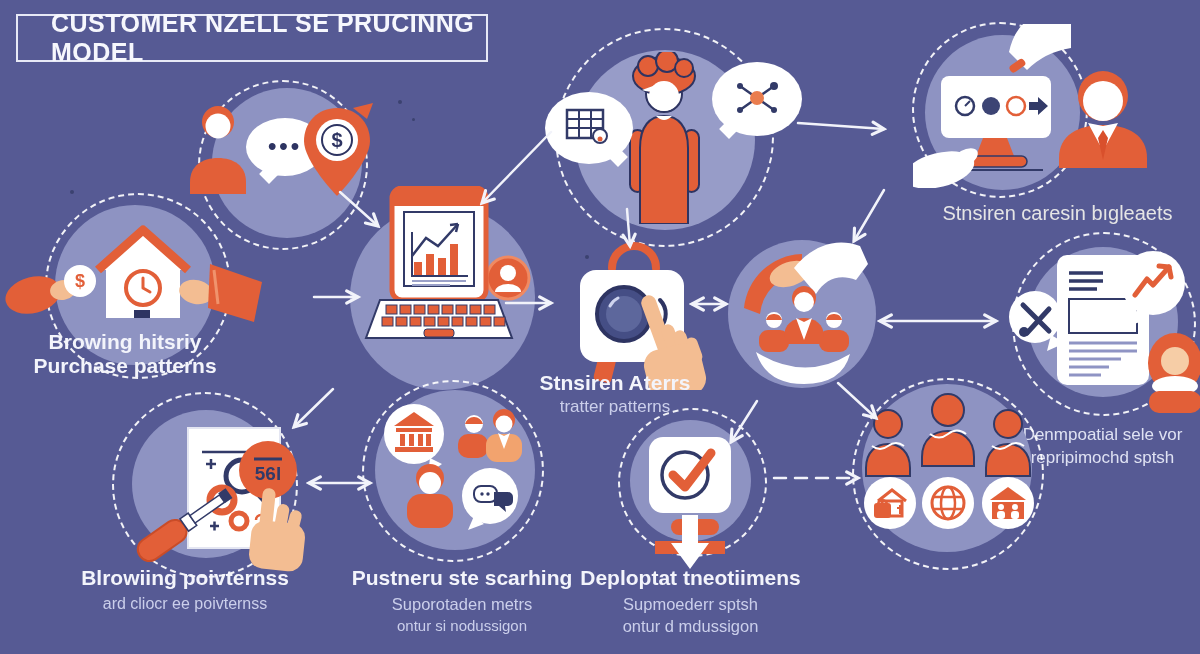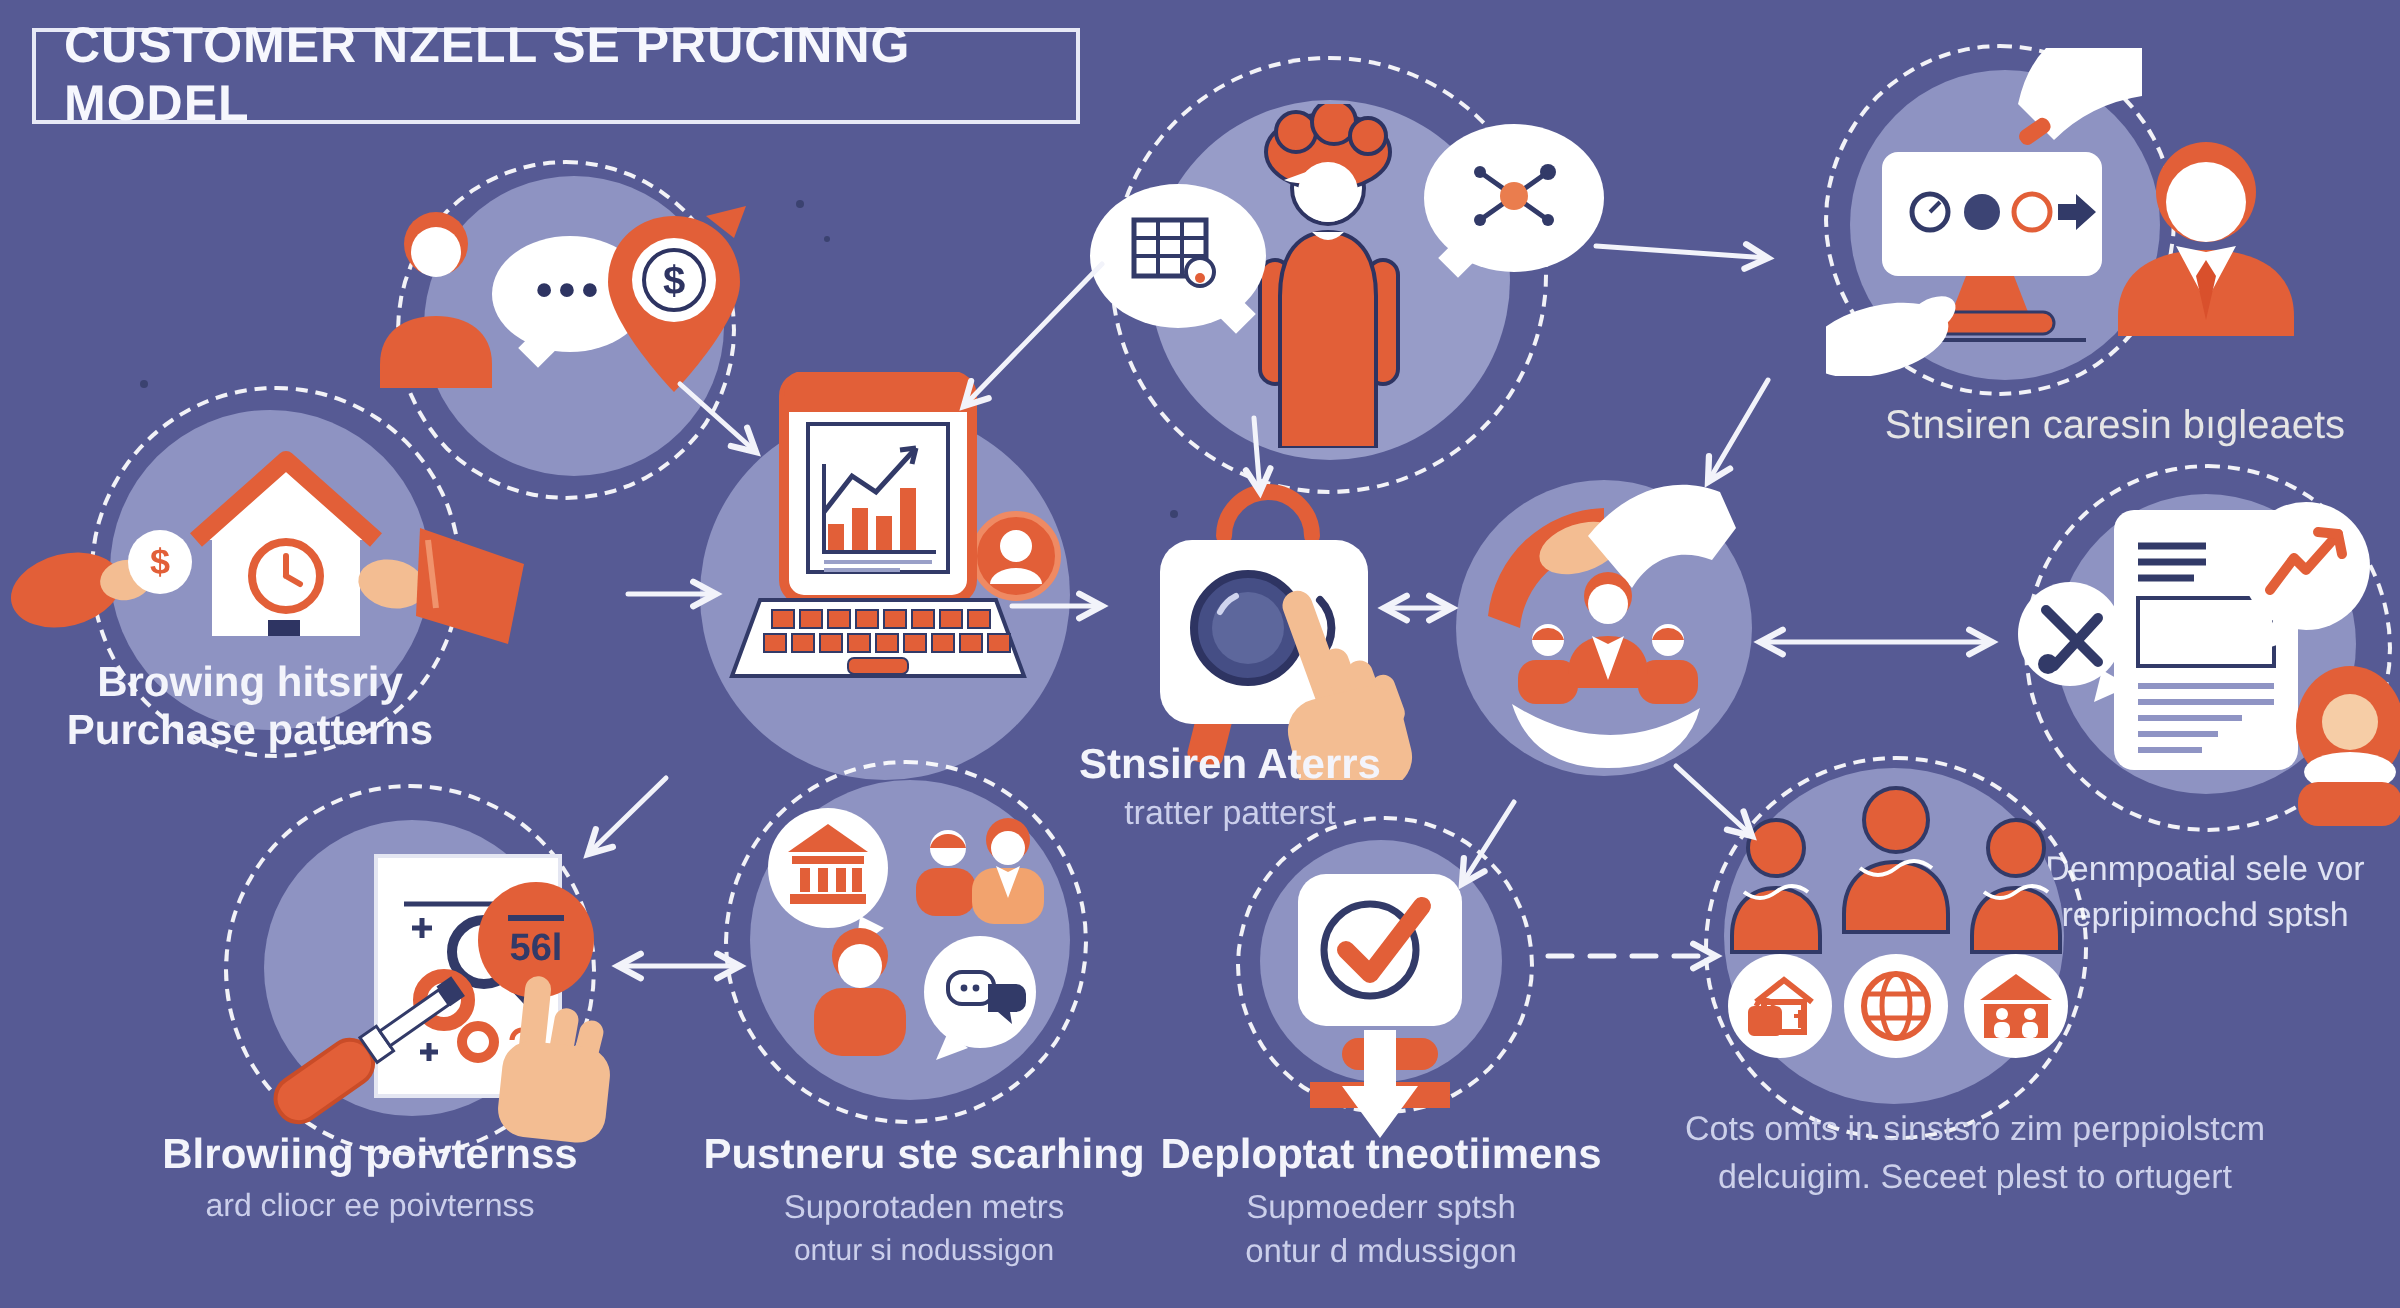--- a/index.html
+++ b/index.html
@@ -6,23 +6,23 @@
   #canvas {
     position:relative; width:1200px; height:654px; overflow:hidden;
     background:#565a94; font-family:"Liberation Sans", sans-serif;
   }
   .abs { position:absolute; }
   .circle { position:absolute; border-radius:50%; }
   .fill { background:#8e93c2; }
   .fill2 { background:#979cc8; }
   .dashed { border:2px dashed rgba(255,255,255,.92); }
   .title-box {
-    position:absolute; left:16px; top:14px; width:524px; height:48px;
+    position:absolute; left:16px; top:14px; width:472px; height:48px;
     border:2px solid #e7e9f6; box-sizing:border-box;
-    display:flex; align-items:center; padding-left:14px;
+    display:flex; align-items:center; padding-left:33px;
   }
   .title-box h1 { margin:0; font-size:25px; font-weight:bold; letter-spacing:.5px; color:#f6f7fd; }
   .label { position:absolute; text-align:center; color:#f3f4fb; line-height:1.15; }
   .label .l1 { display:block; font-weight:bold; font-size:21px; }
   .label .l2 { display:block; font-size:17px; font-weight:normal; color:#cbcfeb; margin-top:5px; }
   .label .l3 { display:block; font-size:17px; font-weight:normal; color:#cbcfeb; margin-top:3px; }
   .label.small { color:#e5e5e5; font-size:20px; font-weight:500; }
   .bubble { position:absolute; background:#fff; border-radius:50%; }
   .bubble .tail { position:absolute; width:14px; height:14px; background:#fff; transform:rotate(45deg); }
   .dots { display:block; text-align:center; color:#2e3462; font-weight:bold; font-size:24px; letter-spacing:3px; }
@@ -178,21 +178,21 @@
     <g fill="#f3bd92">
       <rect x="98" y="56" width="15" height="62" rx="7.5" transform="rotate(-20 105 89)"></rect>
       <rect x="112" y="86" width="13" height="28" rx="6.5" transform="rotate(-20 118 100)"></rect>
       <rect x="124" y="92" width="13" height="28" rx="6.5" transform="rotate(-20 130 106)"></rect>
       <rect x="136" y="99" width="12" height="26" rx="6" transform="rotate(-20 142 112)"></rect>
       <rect x="94" y="108" width="58" height="52" rx="16" transform="rotate(-14 123 134)"></rect>
     </g>
   </svg>
   <div class="label" style="left:505px;top:371px;width:220px;">
     <span class="l1">Stnsiren Aterrs</span>
-    <span class="l2" style="margin-top:2px;">tratter patterst</span>
+    <span class="l2" style="margin-top:2px;">tratter patterns</span>
   </div>
 
   <div class="circle fill" style="left:728px;top:240px;width:148px;height:148px;"></div>
   <svg class="abs" style="left:726px;top:234px;" width="155" height="160" viewBox="0 0 155 160">
     <path d="M18,74 A60,60 0 0 1 76,20 L76,40 A44,44 0 0 0 34,80 Z" fill="#e25f38"></path>
     <ellipse cx="64" cy="40" rx="21" ry="12" fill="#f3bd92" transform="rotate(-18 64 40)"></ellipse>
     <path d="M134,12 C108,2 84,14 68,34 L90,60 C100,44 114,40 130,46 L142,30 Z" fill="#ffffff"></path>
     <circle cx="48" cy="86" r="8" fill="#ffffff"></circle>
     <path d="M48,80 a8,8 0 0 1 8,6 l-16,0 a8,8 0 0 1 8,-6z" fill="#e25f38"></path>
     <rect x="33" y="96" width="30" height="22" rx="9" fill="#e25f38"></rect>
@@ -378,24 +378,20 @@
   </div>
   <div class="circle" style="left:982px;top:477px;width:52px;height:52px;background:#fff;">
     <svg width="52" height="52" viewBox="0 0 52 52">
       <path d="M8,23 L26,10 L44,23 z" fill="#e25f38"></path>
       <rect x="10" y="25" width="32" height="17" fill="#e25f38"></rect>
       <circle cx="19" cy="30" r="3" fill="#ffffff"></circle>
         <rect x="15" y="34" width="8" height="8" rx="3" fill="#ffffff"></rect>
       <circle cx="33" cy="30" r="3" fill="#ffffff"></circle>
         <rect x="29" y="34" width="8" height="8" rx="3" fill="#ffffff"></rect>
     </svg>
-  </div>
-  <div class="label" style="left:805px;top:550px;width:365px;">
-    <span class="l2" style="font-size:17px;color:#ccd0ea;">Cots omts in sinstsro zim perppiolstcm</span>
-    <span class="l2" style="font-size:17px;color:#ccd0ea;margin-top:4px;">delcuigim. Seceet plest to ortugert</span>
   </div>
 
   <svg id="arrows" width="1200" height="654" viewBox="0 0 1200 654">
     <defs>
       <marker id="ah" viewBox="0 0 10 10" refX="8" refY="5" markerWidth="7" markerHeight="7" orient="auto-start-reverse">
         <path d="M1.5,1.5 L8,5 L1.5,8.5" fill="none" stroke="#f2f3fa" stroke-width="1.8" stroke-linecap="round"></path>
       </marker>
     </defs>
     <g stroke="#f2f3fa" stroke-width="2.5" fill="none" stroke-linecap="round">
       <path d="M340,192 L378,226" marker-end="url(#ah)"></path>

